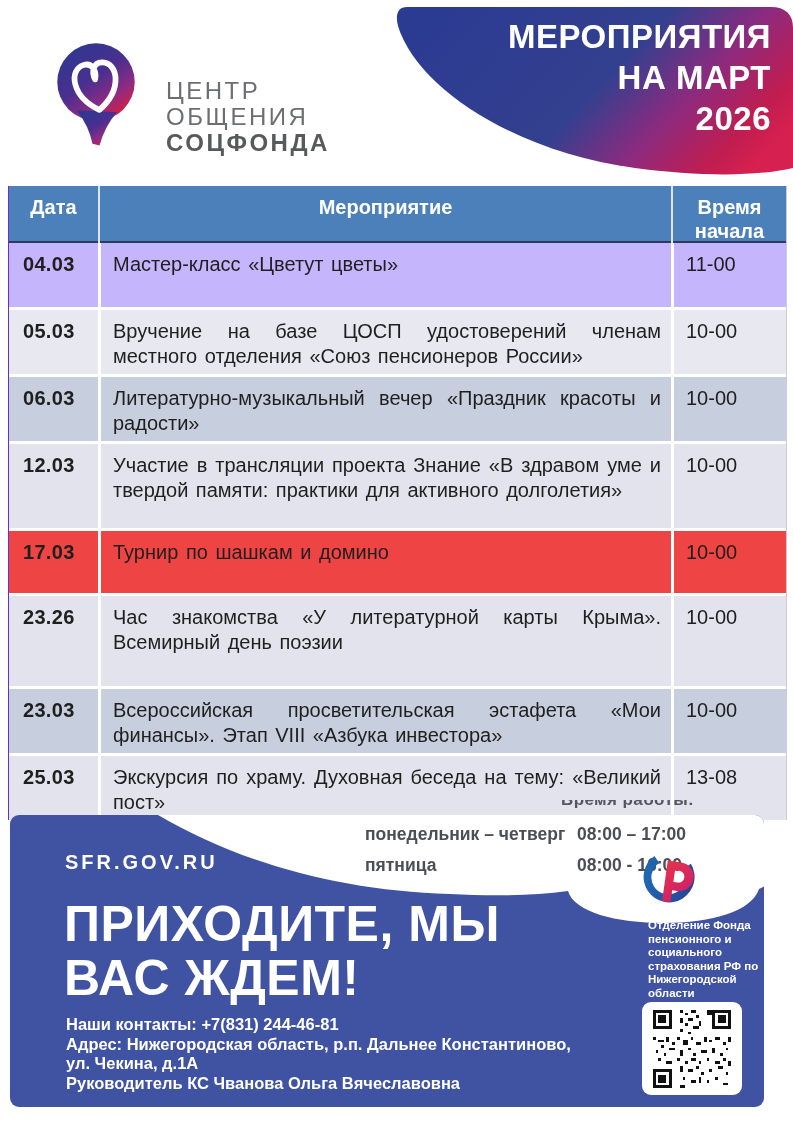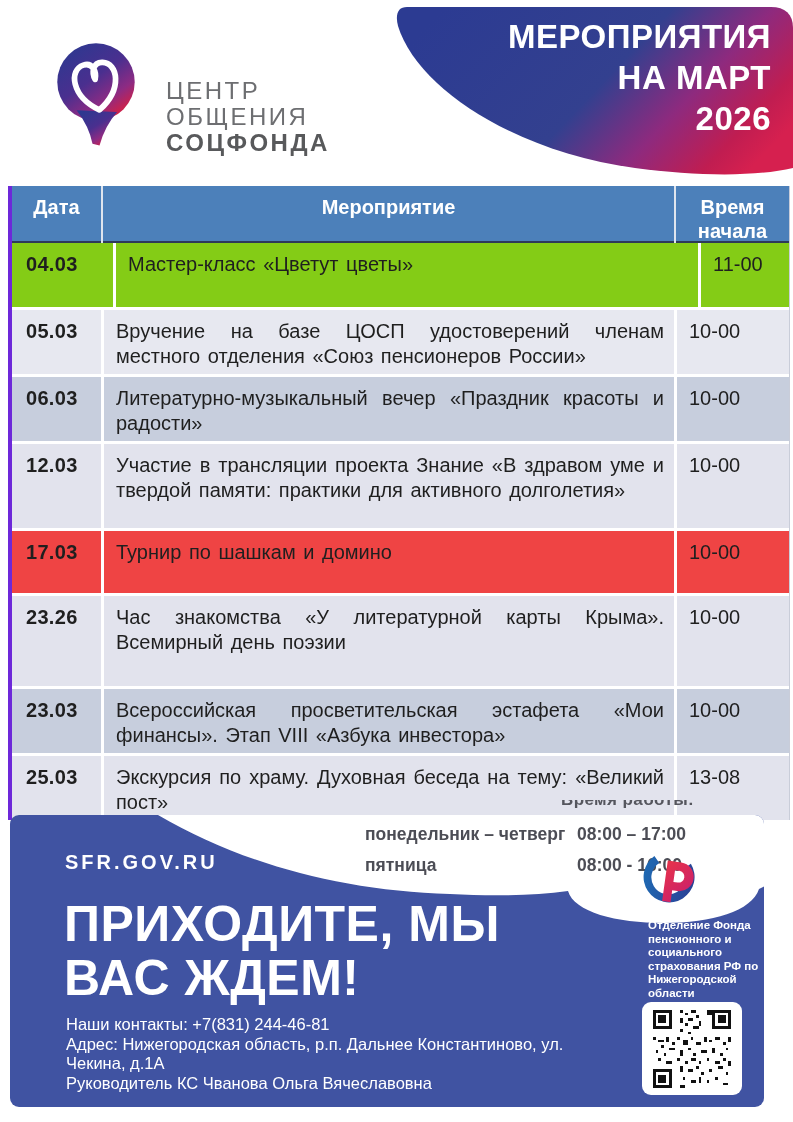--- a/index.html
+++ b/index.html
@@ -13,29 +13,29 @@
             letter-spacing:2.5px;line-height:26px;}
   .wordmark .l3{font-weight:bold;color:#58595b;}
 
   
   .banner{position:absolute;left:393px;top:0;width:400px;height:185px;}
   .banner-text{position:absolute;top:16px;right:22px;text-align:right;color:#ffffff;
                font-weight:800;font-size:33px;line-height:41px;letter-spacing:.5px;}
 
   
   .table{position:absolute;left:8px;top:186px;width:777px;
-         border-left:4px solid #6d28d9;border-right:1px solid #c9cdd9;}
+         border-left:1px solid #6d28d9;border-right:1px solid #c9cdd9;}
   .thead{display:grid;grid-template-columns:89px 573px 115px;background:#4c80ba;
          color:#fff;font-weight:bold;font-size:20px;line-height:24px;height:55px;
          border-bottom:2px solid #2e3a59;}
   .th{padding-top:9px;text-align:center;}
   .th+.th{border-left:2px solid #dfe5ee;}
   .tr{display:grid;grid-template-columns:89px 573px 115px;background:#e2e3ed;
       border-bottom:3px solid #ffffff;box-sizing:border-box;font-size:20px;line-height:25px;}
-  .tr:nth-child(1){min-height:67px;background:#84cc16;gap:12px;}
+  .tr:nth-child(1){min-height:67px;background:#c4b5fd;}
   .tr:nth-child(2){min-height:65px;background:#e7e8f0;}
   .tr:nth-child(3){min-height:64px;}
   .tr:nth-child(4){min-height:87px;}
   .tr:nth-child(5){min-height:65px;background:#ef4444;}
   .tr:nth-child(6){min-height:93px;}
   .tr:nth-child(7){min-height:64px;}
   .tr:nth-child(8){min-height:64px;border-bottom:none;}
   .tr.hl{background:#c7cedd !important;}
   .td{padding:9px 10px 5px 10px;}
   .td.date{font-weight:bold;padding-left:14px;letter-spacing:.3px;}
@@ -53,21 +53,21 @@
           background:#4053a2;border-radius:9px;overflow:hidden;z-index:2;}
   .wave{position:absolute;left:0;top:0;width:774px;height:200px;pointer-events:none;}
   .hours{position:absolute;left:355px;top:8px;display:grid;
          grid-template-columns:212px auto;row-gap:9px;
          font-size:17.5px;font-weight:bold;color:#4c4d55;line-height:22px;}
   .site{position:absolute;left:55px;top:36px;color:#ffffff;font-size:20px;
         font-weight:bold;letter-spacing:3px;}
   .headline{position:absolute;left:54px;top:82px;color:#ffffff;font-weight:800;
             font-size:50px;line-height:54px;letter-spacing:.5px;}
   .contacts{position:absolute;left:56px;top:200px;width:530px;color:#ffffff;
-            font-size:16.5px;font-weight:400;line-height:19.5px;}
+            font-size:16.5px;font-weight:700;line-height:19.5px;}
   .dept{position:absolute;left:638px;top:104px;width:132px;color:#ffffff;
         font-size:11.5px;font-weight:600;line-height:13.5px;}
   .sfr-logo{position:absolute;left:629px;top:31px;}
   .qr-card{position:absolute;left:632px;top:187px;width:100px;height:93px;
            background:#ffffff;border-radius:9px;display:flex;align-items:center;
            justify-content:center;}
 </style>
 </head>
 <body>
 

